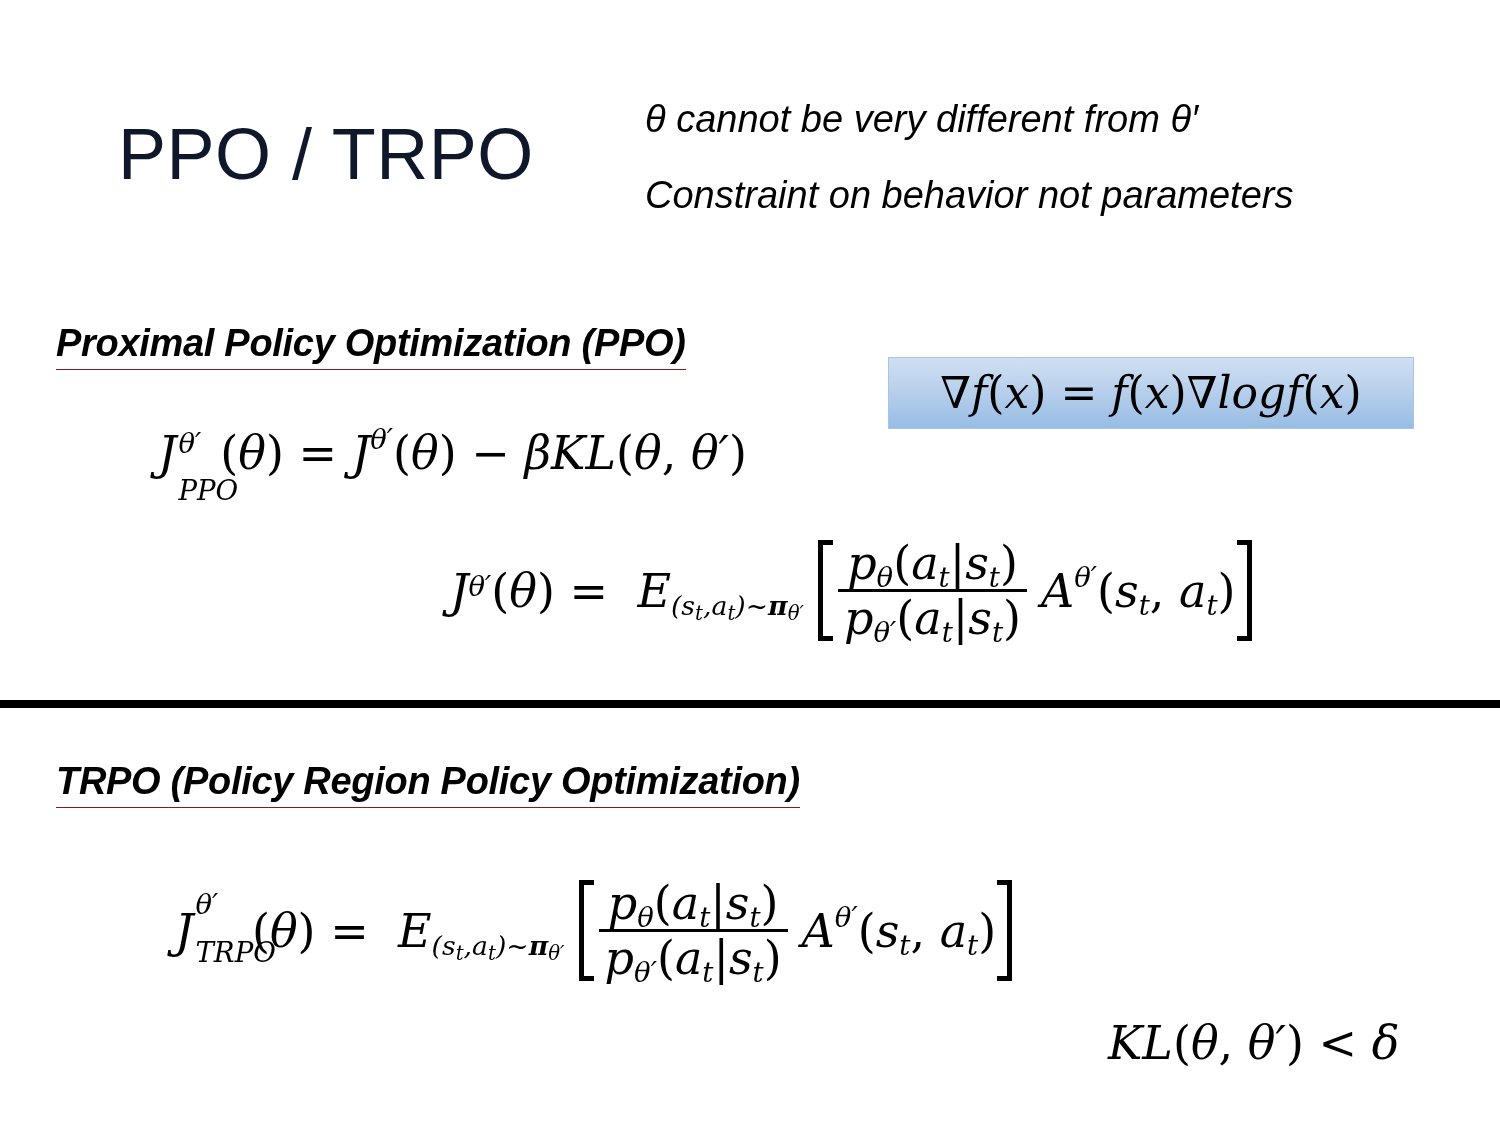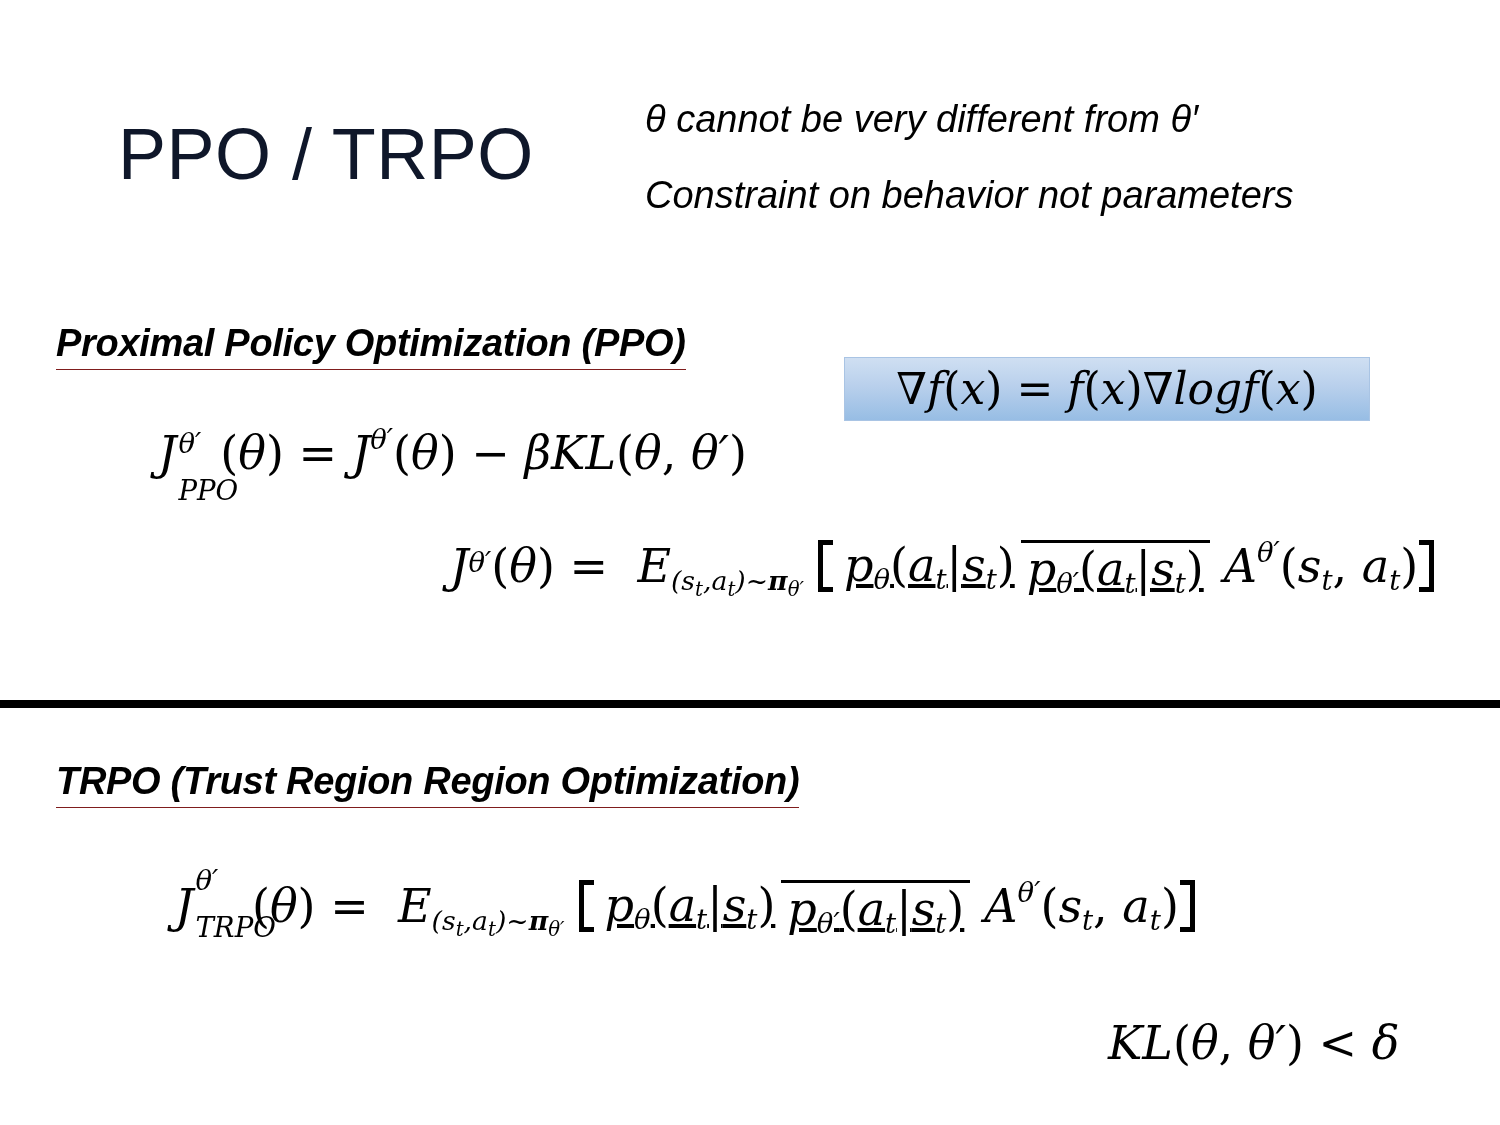--- a/index.html
+++ b/index.html
@@ -112,24 +112,24 @@
   .supsub-stack .s-bot {
     position: absolute;
     left: 2px;
     top: 0.30em;
     font-size: 0.60em;
     white-space: nowrap;
   }
 
   
   #grad-identity-box {
-    left: 844px;
+    left: 888px;
     top: 357px;
     width: 526px;
-    height: 64px;
+    height: 72px;
     background: linear-gradient(180deg, #cfdff2 0%, #b9d0ec 45%, #97bde4 100%);
     border: 1px solid #a9c4e4;
     box-sizing: border-box;
     display: flex;
     align-items: center;
     justify-content: center;
   }
   #grad-identity-formula {
     font-size: 44px;
   }
@@ -186,25 +186,24 @@
     position: absolute; left: 0; bottom: 0; height: 5px; width: 15px; background: #000;
   }
   .big-bracket.right::before { right: 0; top: 0; bottom: 0; width: 5px; }
   .big-bracket.right::after  { right: 0; top: 0; height: 5px; width: 15px; }
   .big-bracket.right .foot {
     position: absolute; right: 0; bottom: 0; height: 5px; width: 15px; background: #000;
   }
 
   .frac {
     display: inline-flex;
-    flex-direction: row;
+    flex-direction: column;
     align-items: center;
     vertical-align: middle;
     margin: 0 4px;
-    text-decoration: underline;
   }
   .frac .num { padding: 0 6px 3px 6px; }
   .frac .den { padding: 3px 6px 0 6px; border-top: 3px solid #000; }
 
   .advantage {
     margin-left: 10px;
   }
 
   .e-operator {
     display: inline-block;
@@ -273,21 +272,21 @@
     <span class="advantage">A<span class="sup">θ′</span><span class="mathup">(</span>s<span class="sub">t</span><span class="mathup">,&nbsp;</span>a<span class="sub">t</span><span class="mathup">)</span></span>
     <span class="big-bracket right">
         <span class="foot"></span>
       </span>
   </span>
 </div>
 
 <div class="abs" id="section-divider"></div>
 
 <div class="abs" id="trpo-heading-wrap">
-  <span class="section-heading">TRPO (Trust Region Region Optimization)</span>
+  <span class="section-heading">TRPO (Policy Region Policy Optimization)</span>
 </div>
 
 <div class="abs math" id="trpo-eq-main">
   <span>J</span><span class="supsub-stack">
       <span class="s-top">θ′</span>
       <span class="s-bot">TRPO</span>
     </span>&nbsp;&nbsp;&nbsp;&nbsp;<span class="mathup">(</span><span>θ</span><span class="mathup">)</span><span class="mathup">&nbsp;=&nbsp;&nbsp;</span><span class="e-operator">E<span class="e-sub"><span class="notbold">(s<span class="tinysub">t</span>,a<span class="tinysub">t</span>)~</span>π<span class="pi-theta-sub">θ′</span></span></span>
 
   <span class="bracket-group">
     <span class="big-bracket left">

